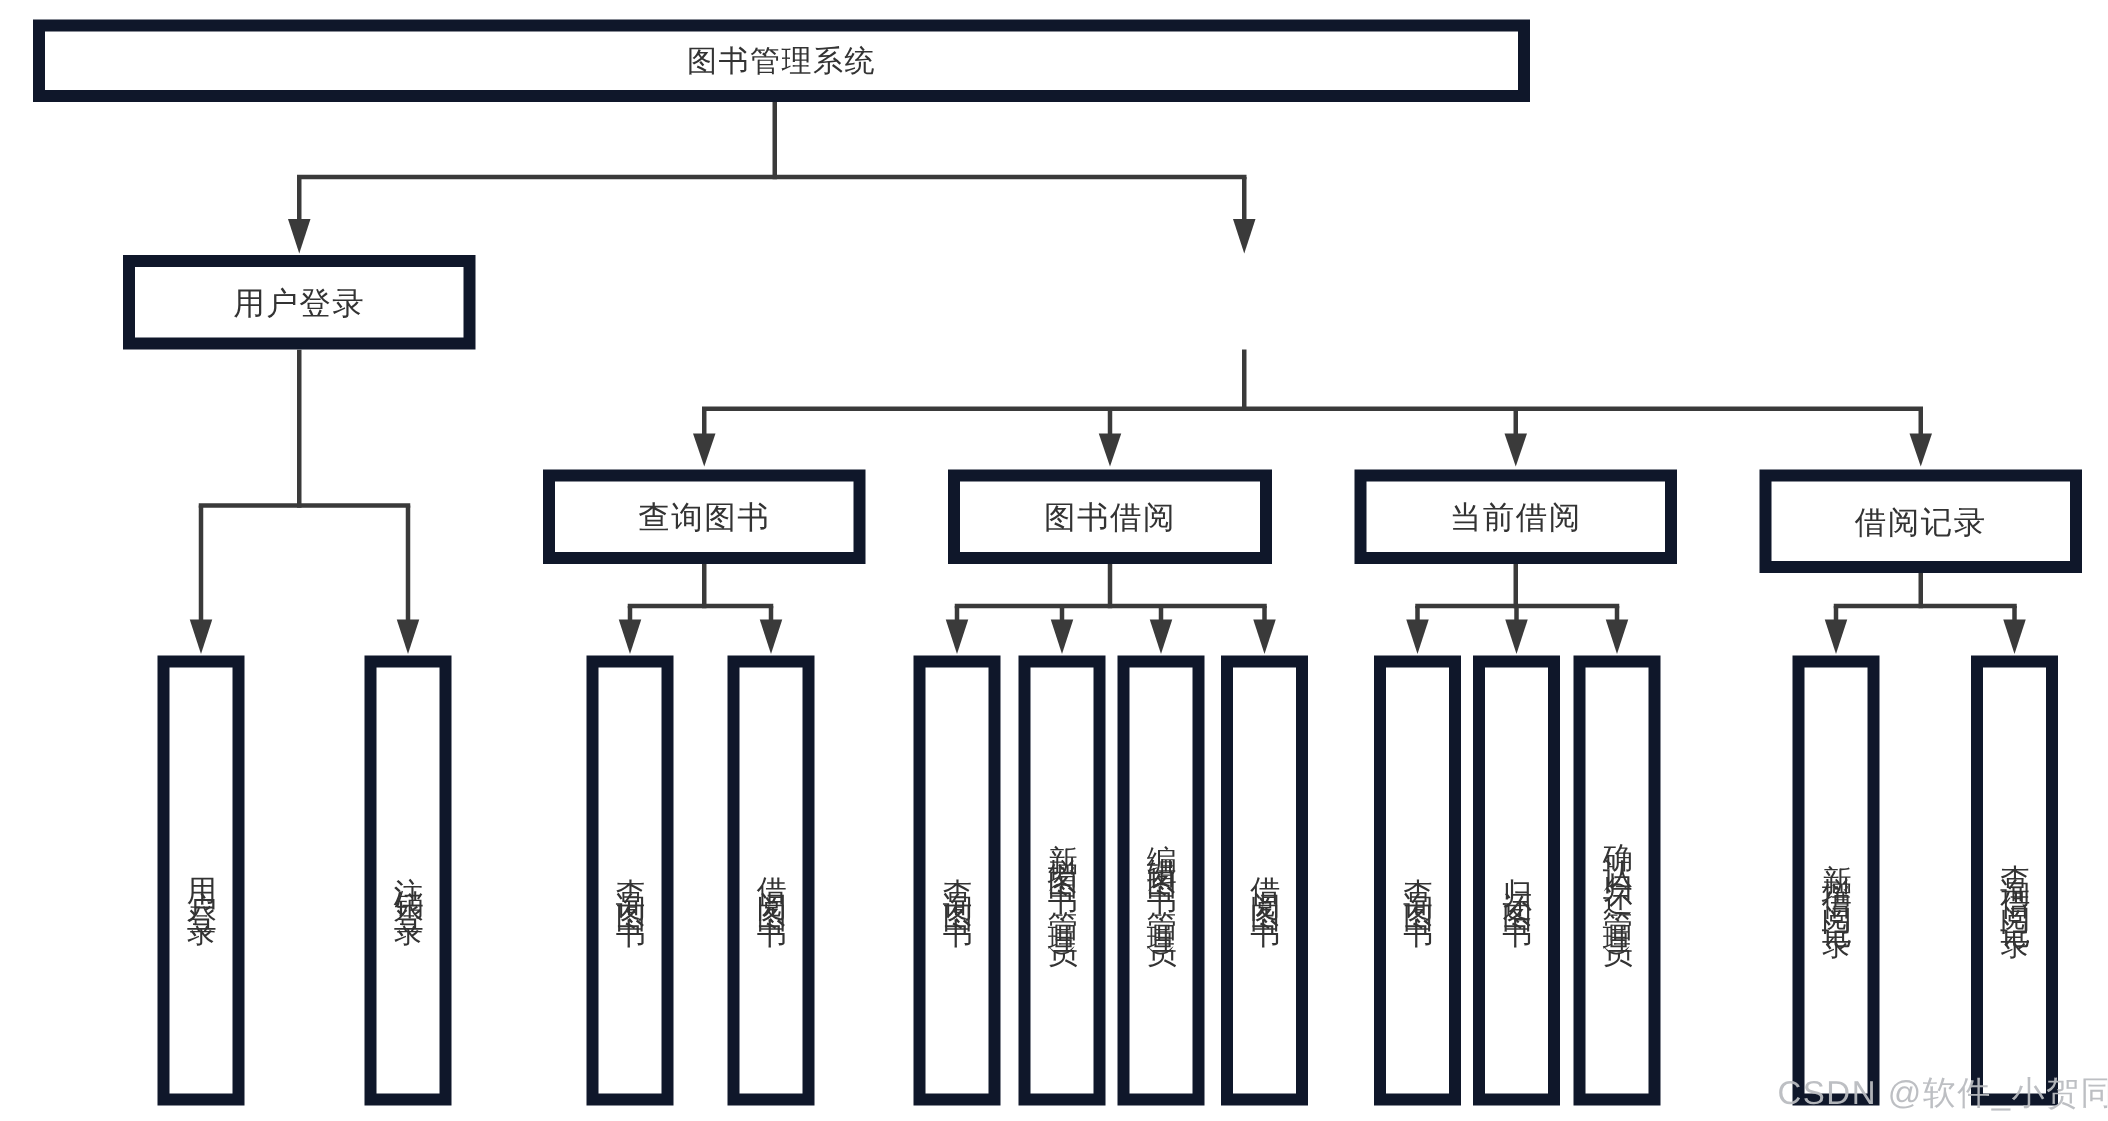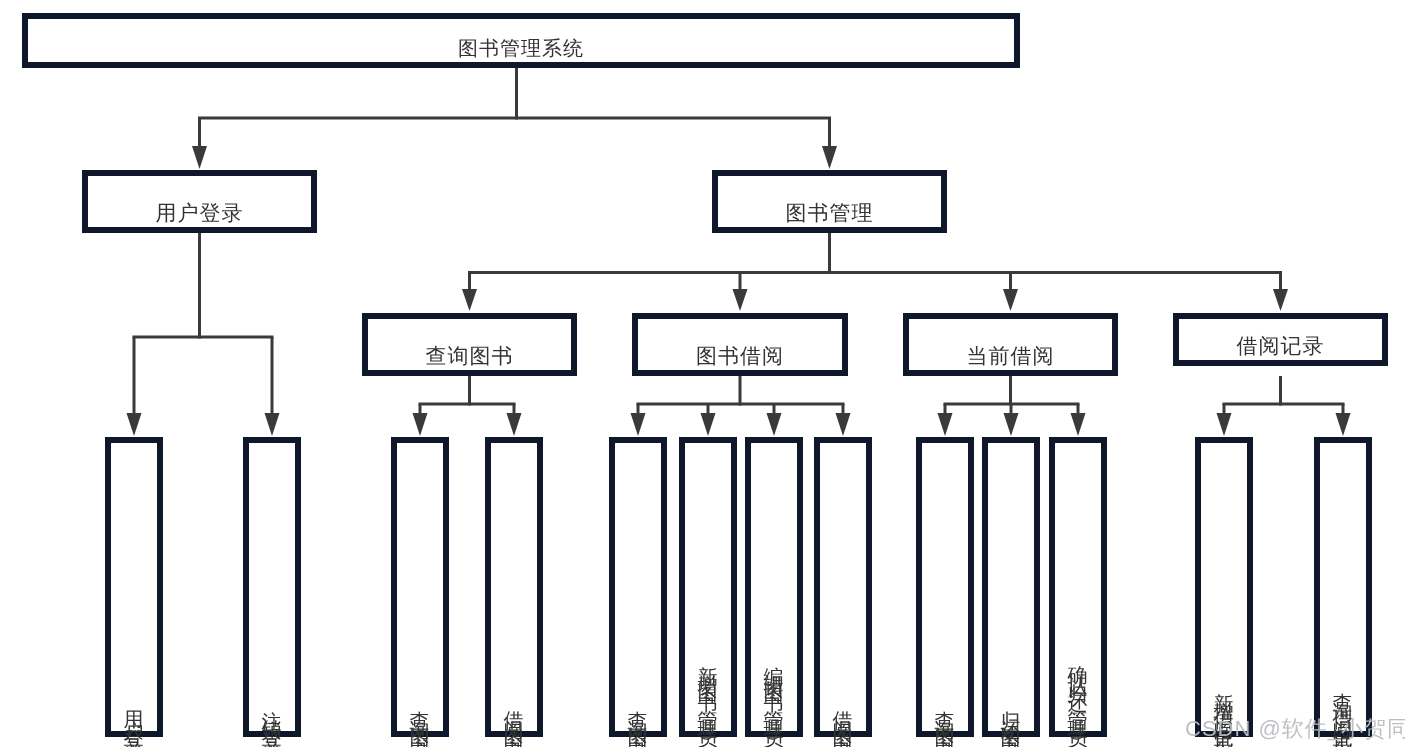--- a/index.html
+++ b/index.html
@@ -24,24 +24,24 @@
   .connectors line {
     stroke: #3a3a3a;
     stroke-width: 3;
   }
   .connectors polygon {
     fill: #3a3a3a;
   }
   .box {
     position: absolute;
     box-sizing: border-box;
-    border: 6px solid #0f172a;
+    border: 8px solid #0f172a;
     background: #ffffff;
     display: flex;
-    align-items: flex-end;
+    align-items: center;
     justify-content: center;
     color: #333333;
     z-index: 1;
   }
   .hlabel {
     font-size: 21px;
     letter-spacing: 1px;
     white-space: nowrap;
   }
   .root .hlabel {
@@ -140,34 +140,31 @@
     </g>
   </svg>
 
   <div class="box root" style="left:22px; top:13px; width:998px; height:55px;">
     <span class="hlabel">图书管理系统</span>
   </div>
 
   <div class="box" style="left:82px; top:170px; width:235px; height:63px;">
     <span class="hlabel">用户登录</span>
   </div>
-  <div class="box" style="left:712px; top:170px; width:235px; height:63px;">
-    <span class="hlabel">图书管理</span>
-  </div>
 
   <div class="box" style="left:362px; top:313px; width:215px; height:63px;">
     <span class="hlabel">查询图书</span>
   </div>
   <div class="box" style="left:632px; top:313px; width:216px; height:63px;">
     <span class="hlabel">图书借阅</span>
   </div>
   <div class="box" style="left:903px; top:313px; width:215px; height:63px;font-family:Liberation Mono, monospace;">
     <span class="hlabel">当前借阅</span>
   </div>
-  <div class="box" style="left:1173px; top:313px; width:215px; height:53px;">
+  <div class="box" style="left:1173px; top:313px; width:215px; height:69px;">
     <span class="hlabel">借阅记录</span>
   </div>
 
   <div class="box leaf" style="left:105px; top:437px; width:58px; height:300px;">
     <span>用户登录</span>
   </div>
   <div class="box leaf" style="left:243px; top:437px; width:58px; height:300px;">
     <span>注销登录</span>
   </div>
 

